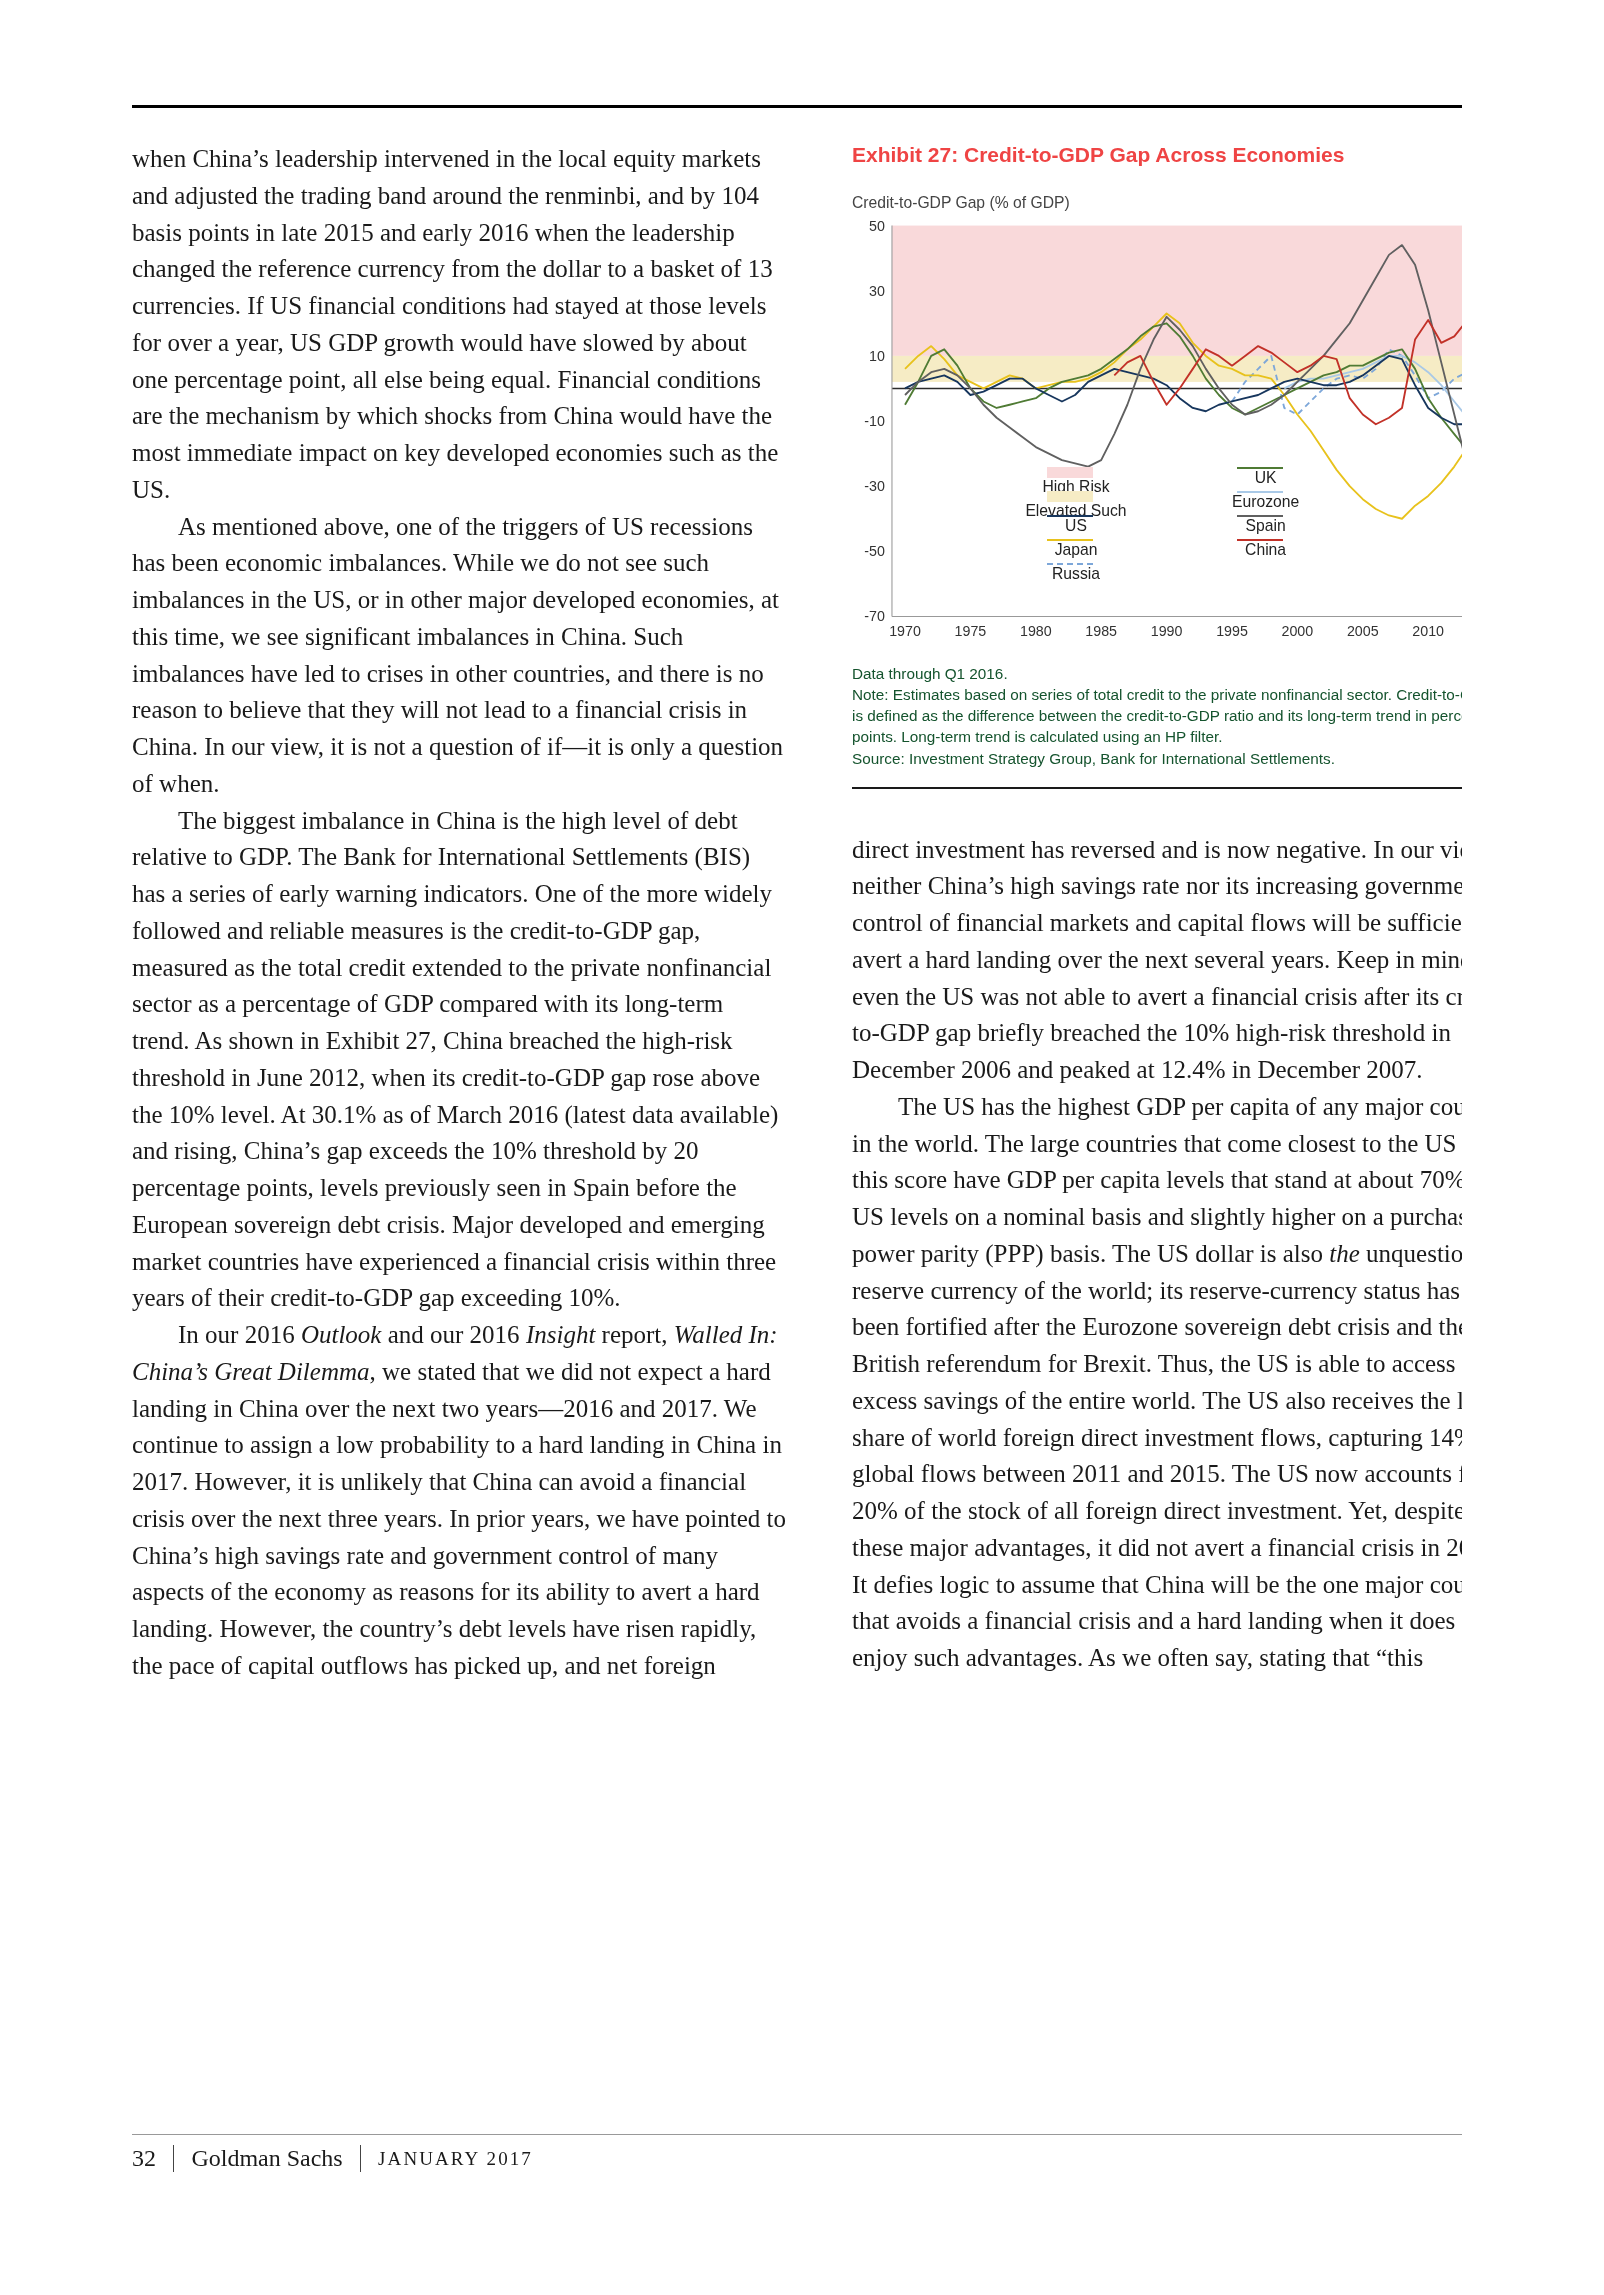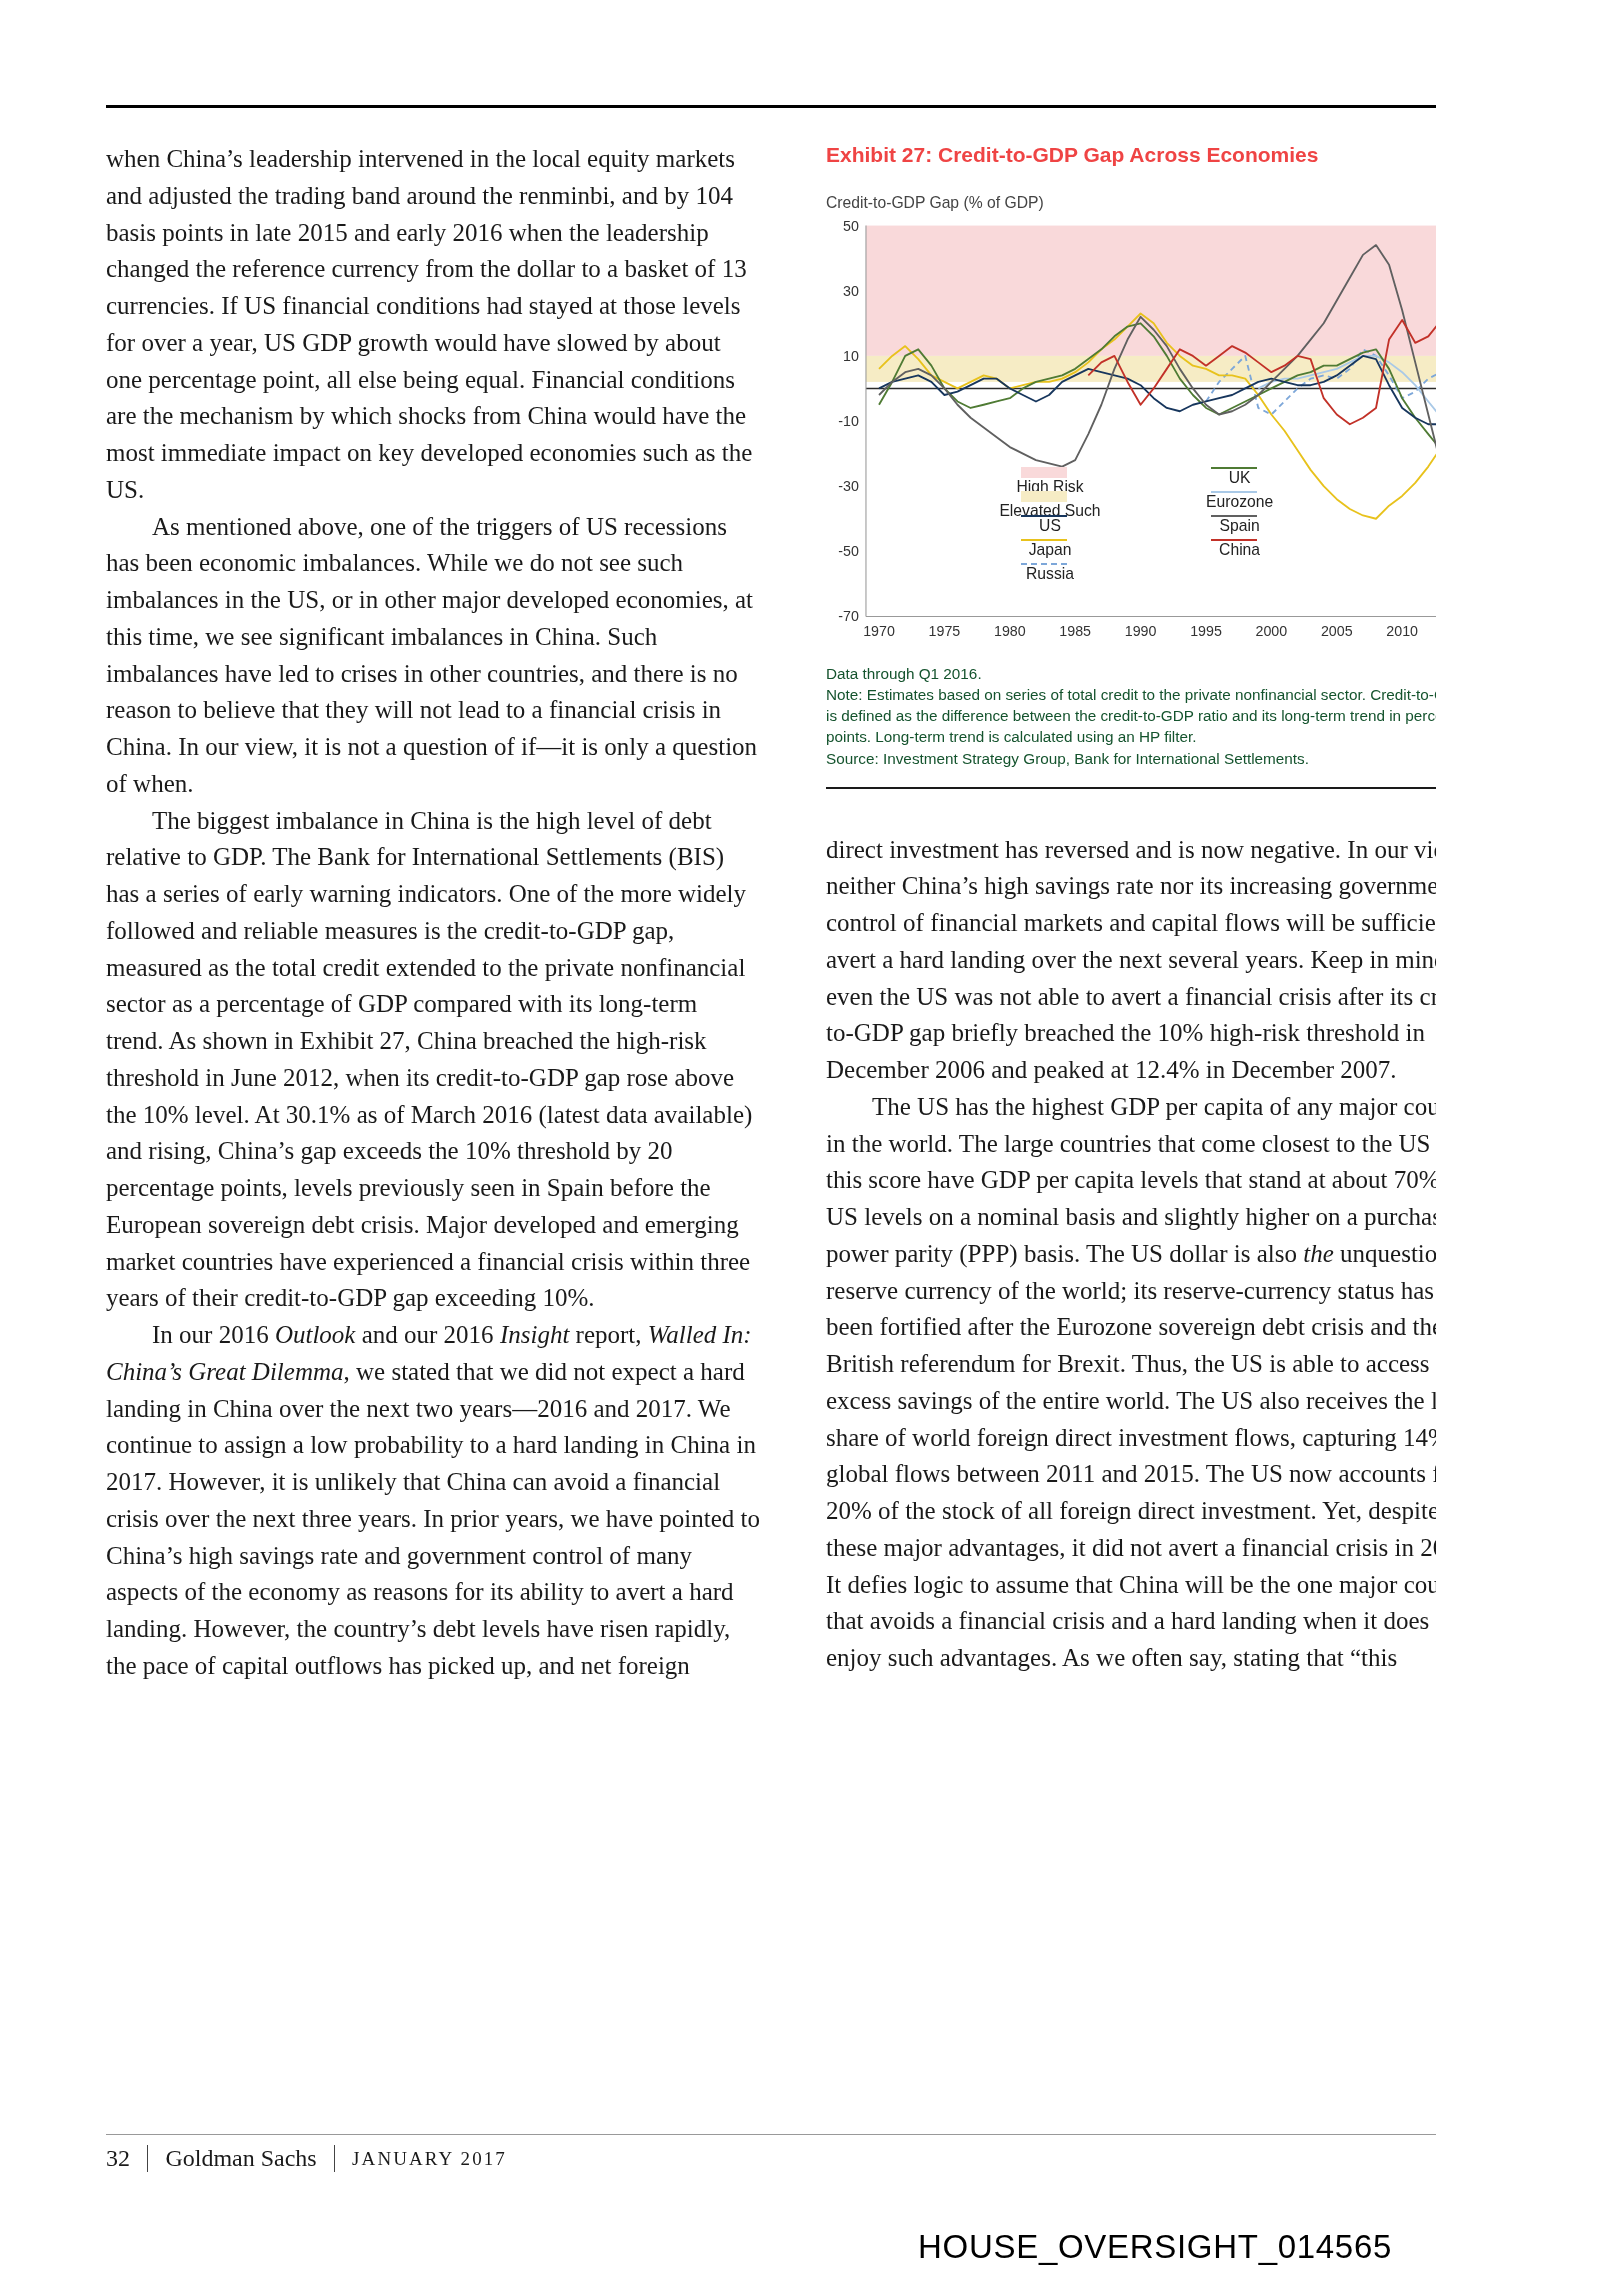--- a/index.html
+++ b/index.html
@@ -6,20 +6,21 @@
   * { box-sizing: border-box; }
   html, body { margin: 0; padding: 0; background: #ffffff; }
   .page {
     position: relative;
     width: 1436px;
     height: 2295px;
     background: #ffffff;
     font-family: "Liberation Serif", serif;
     color: #1a1a1a;
     overflow: hidden;
+    margin-left: 26px;
   }
   .top-rule {
     position: absolute; left: 106px; top: 105px;
     width: 1392px; height: 2.9px; background: #000;
   }
   .col-left  { position: absolute; left: 106px;  top: 141px; width: 655px; }
   .col-right { position: absolute; left: 826px; top: 141px; width: 672px; }
 
   p.body-p { margin: 0; font-size: 25px; line-height: 1.47; text-align: left; }
   p.body-p.indent { text-indent: 46px; }
@@ -183,15 +184,14 @@
   </div>
 
   <div class="footer">
     <span class="footer-num">32</span>
     <span class="vbar"></span>
     <span class="footer-brand">Goldman Sachs</span>
     <span class="vbar"></span>
     <span class="footer-date">JANUARY 2017</span>
   </div>
 
-  <div class="stamp">HOUSE_OVERSIGHT_014565</div>
 </div>
 
 
 </body></html>

